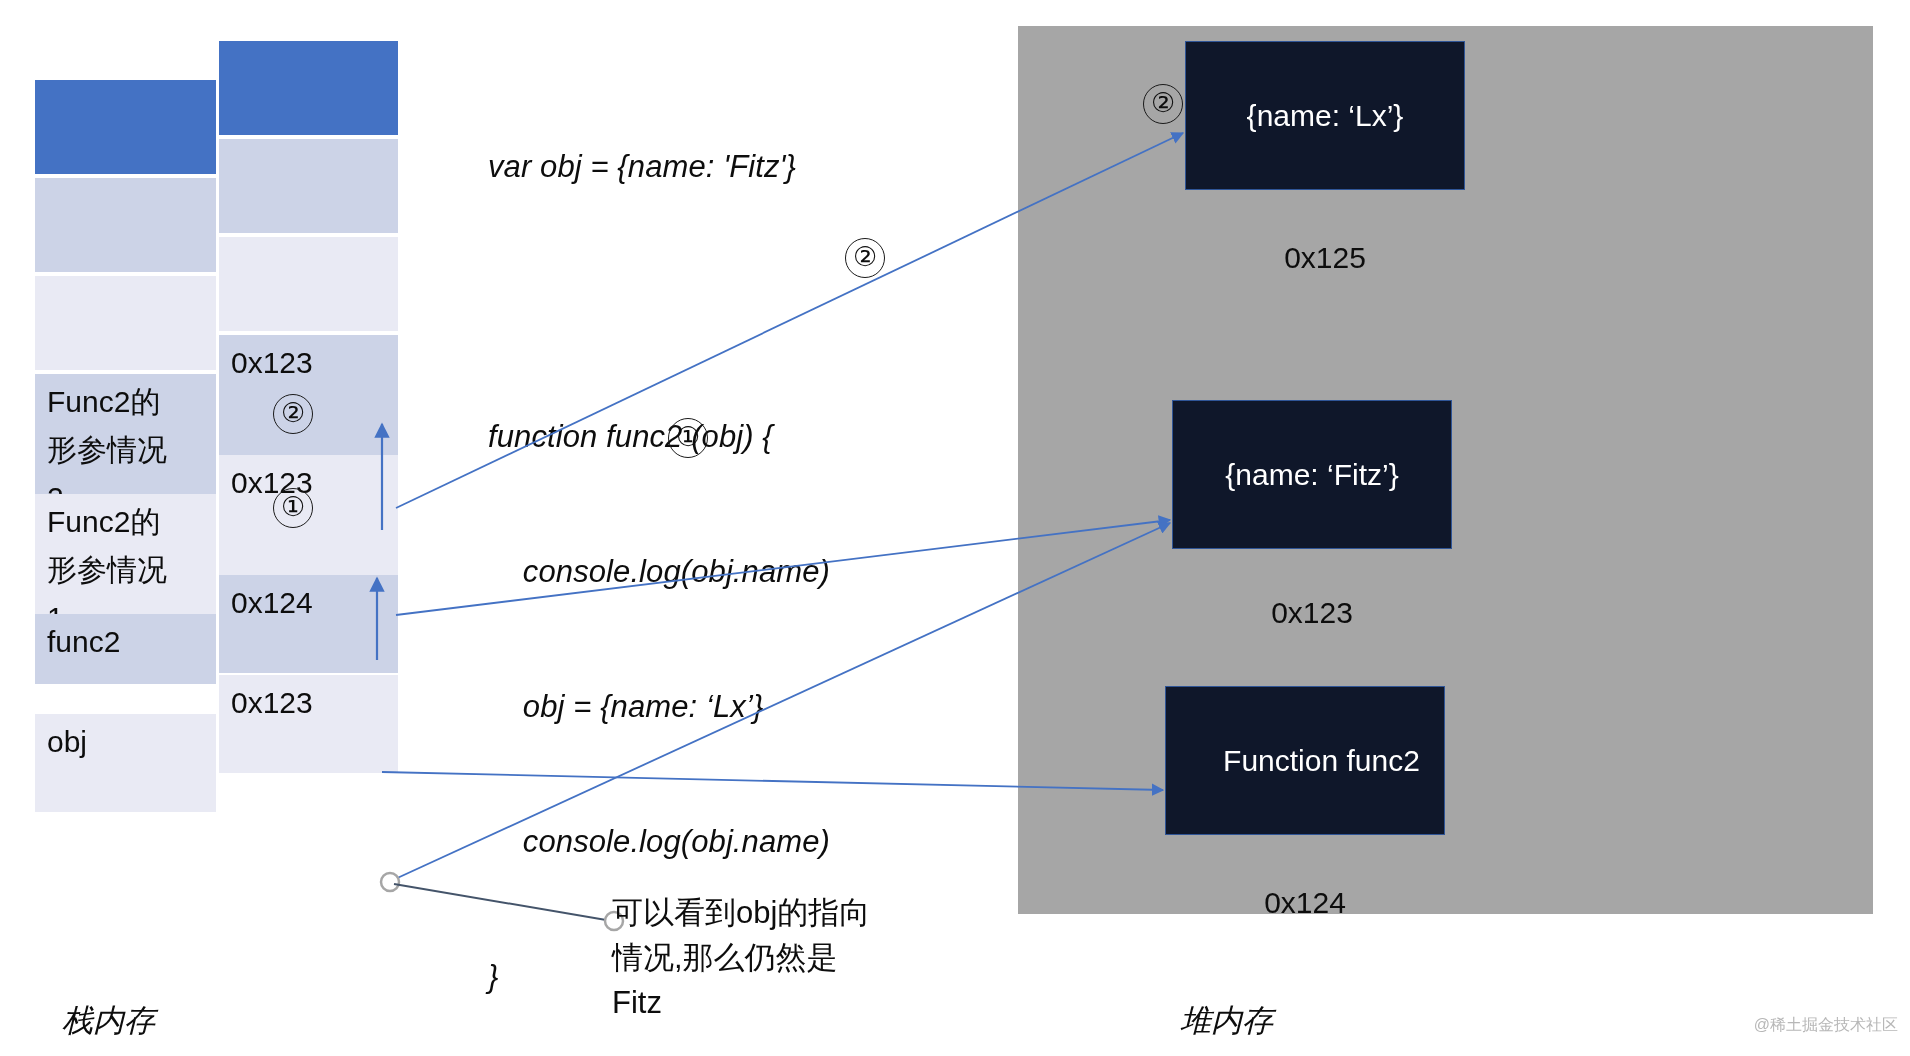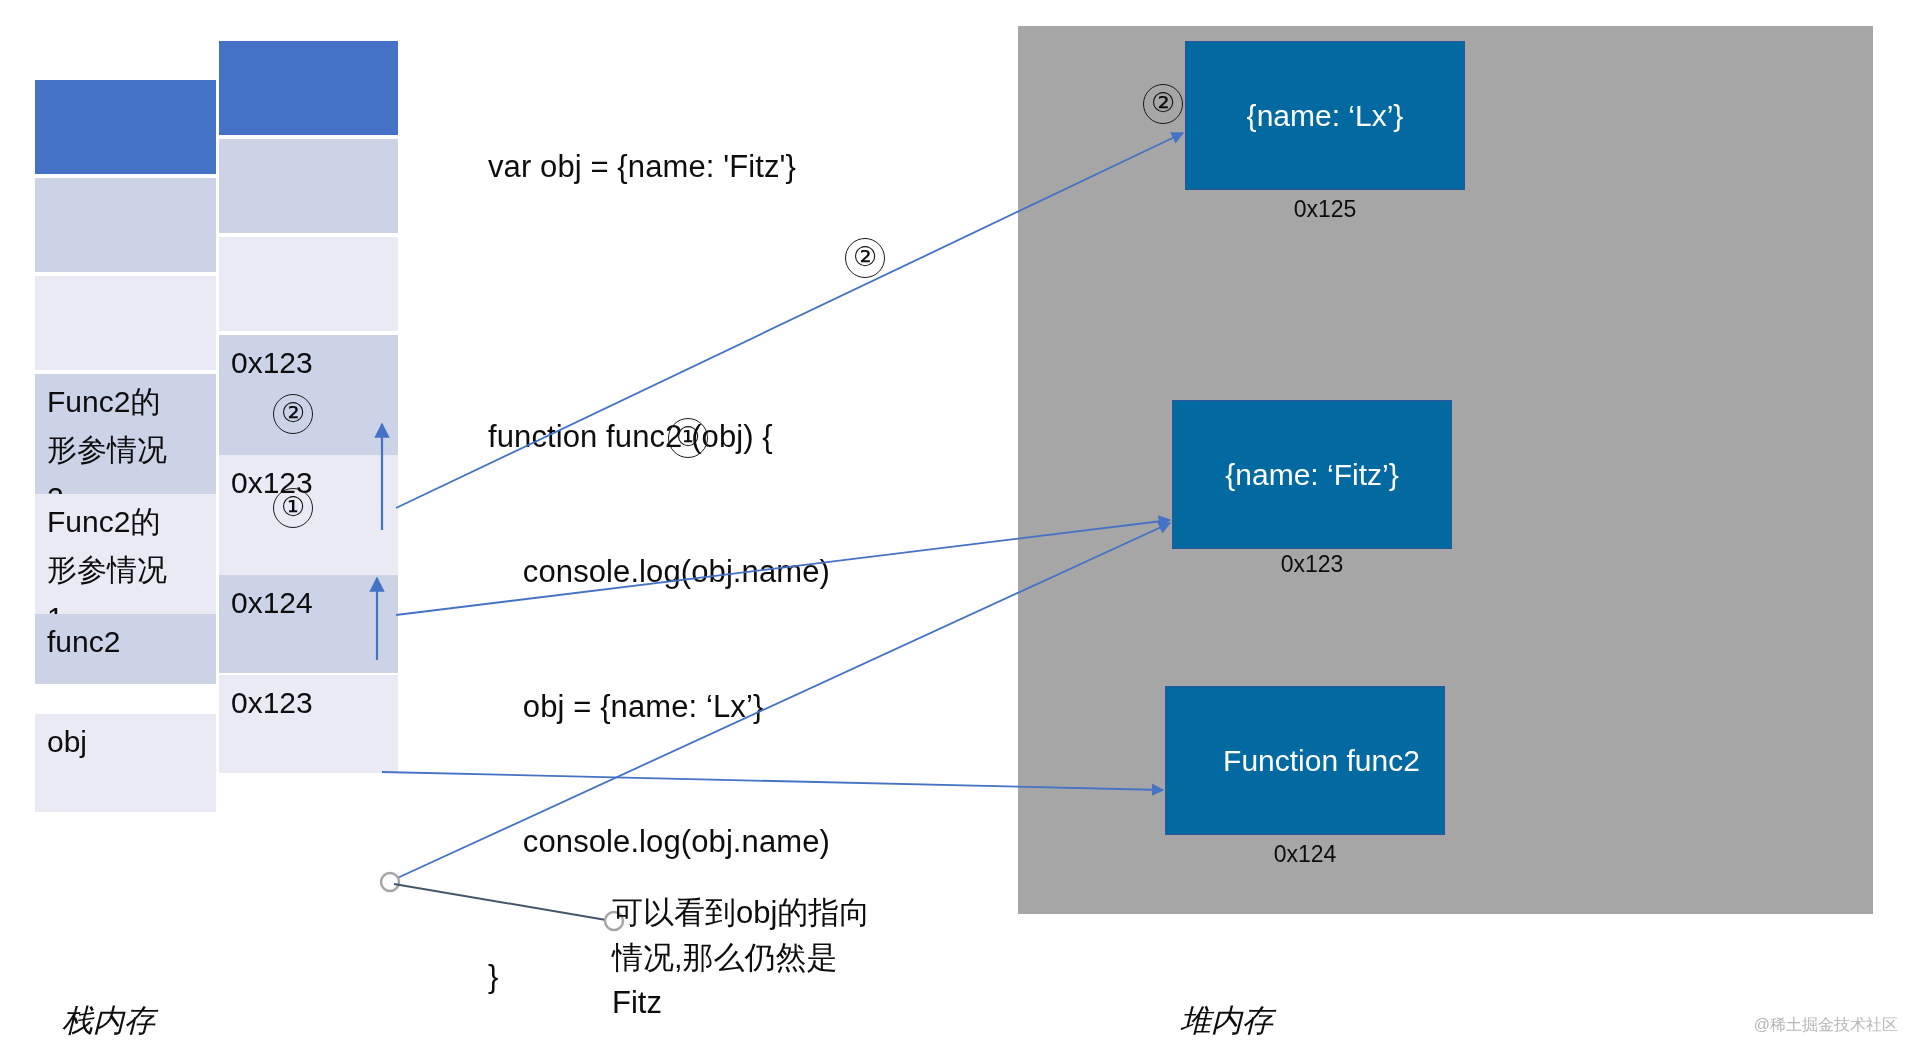--- a/index.html
+++ b/index.html
@@ -31,21 +31,21 @@
   
   .code-block{
     position:absolute;
     left:488px;top:54px;
     font-size:31px;
     line-height:45px;
     color:#0d0d0d;
     white-space:pre;
     letter-spacing:.1px;
   }
-  .code-line{height:45px;white-space:pre;}
+  .code-line{height:45px;white-space:pre;font-style:italic;}
   .code-line.blank{height:45px;}
 
   
   .circnum{
     position:absolute;
     width:38px;height:38px;
     border:1.6px solid #1a1a1a;
     border-radius:50%;
     font-size:27px;
     line-height:36px;
@@ -56,34 +56,35 @@
 
   
   .heap-area{
     position:absolute;
     left:1018px;top:26px;
     width:855px;height:888px;
     background:#a6a6a6;
   }
   .heap-box{
     position:absolute;
-    background:#0369a1;
+    background:#0f172a;
     border:1.6px solid #2f5597;
     color:#ffffff;
     font-size:30px;
     display:flex;
     align-items:center;
     justify-content:center;
     box-sizing:border-box;
   }
   .heap-addr{
     position:absolute;
-    font-size:23px;
+    font-size:30px;
     color:#0d0d0d;
     text-align:center;
+    margin-top:45px;
   }
 
   
   .note{
     position:absolute;
     font-size:31px;
     line-height:45px;
     color:#0d0d0d;
     white-space:pre-line;
   }

